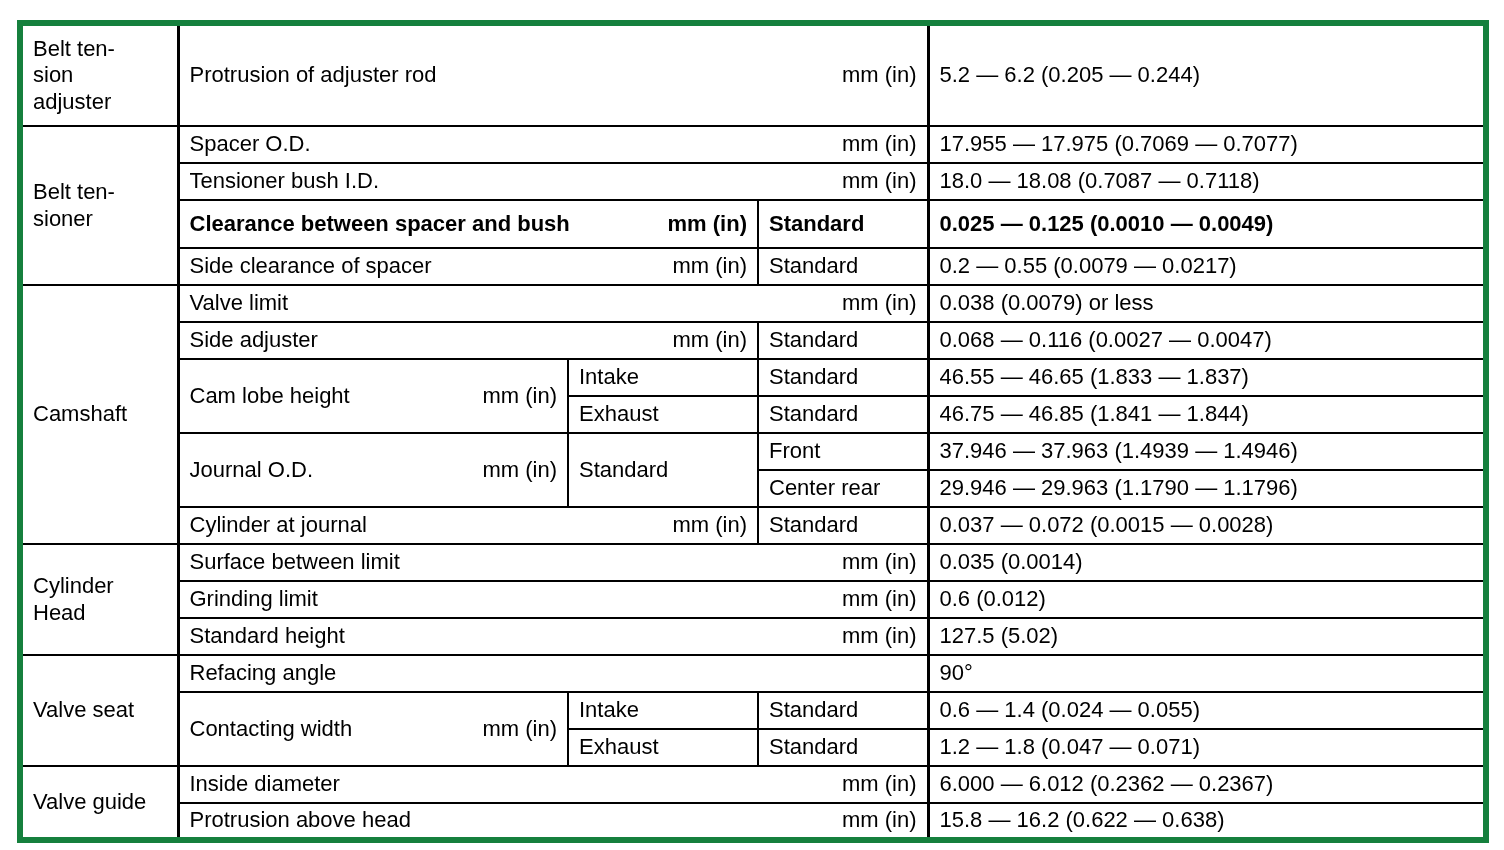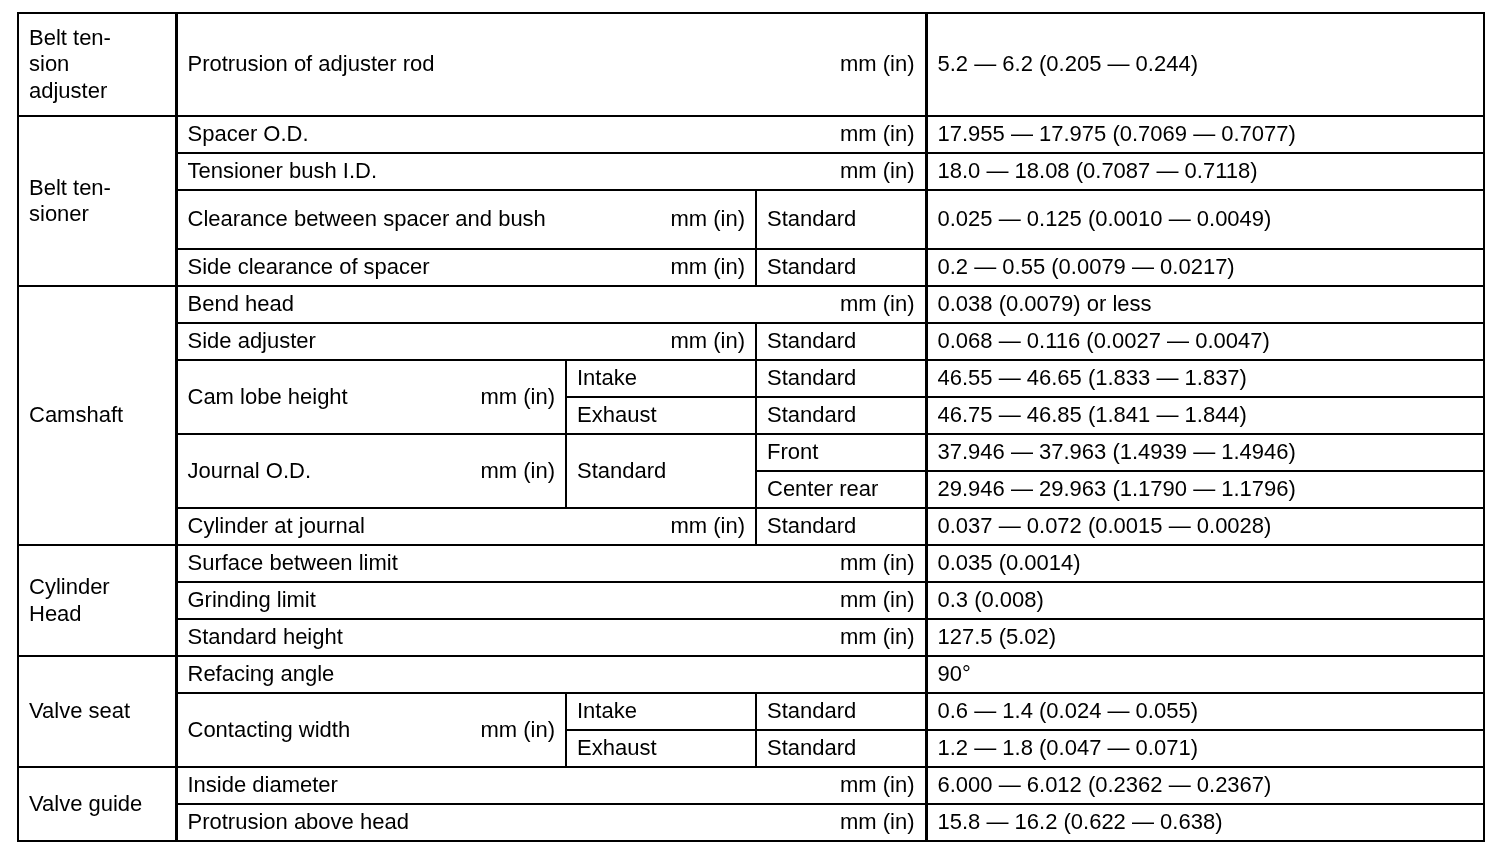--- a/index.html
+++ b/index.html
@@ -6,22 +6,22 @@
   html, body {
     width: 1504px; height: 850px;
     background: #ffffff;
     font-family: "Liberation Sans", sans-serif;
     color: #000;
   }
   table.spec {
     border-collapse: collapse;
     table-layout: fixed;
     width: 1466px;
-    margin: 12px 0 0 17px;
-    border: 1px solid #15803d;
+    margin: 20px 0 0 17px;
+    border: 6px solid #15803d;
   }
   td {
     border: 2px solid #000;
     font-size: 22px;
     line-height: 1.2;
     padding: 3px 10px;
     vertical-align: middle;
     overflow: hidden;
   }
   td.cat {
@@ -33,21 +33,21 @@
   }
   .lu {
     display: flex;
     justify-content: space-between;
     align-items: center;
     gap: 18px;
   }
   .lu .unit { white-space: nowrap; }
   tr { height: 37px; }
   tr.h-tall { height: 103px; }
-  tr.h-mid { height: 59px; }
+  tr.h-mid { height: 48px; font-weight: bold; }
 </style>
 </head>
 <body>
 
 <table class="spec">
   <colgroup>
     <col style="width:158px">
     <col style="width:390px">
     <col style="width:190px">
     <col style="width:170px">
@@ -106,21 +106,21 @@
       </div>
     </td>
     <td>Standard</td>
     <td class="val">0.2 — 0.55 (0.0079 — 0.0217)</td>
   </tr>
 
   <tr>
     <td class="cat" rowspan="7">Camshaft</td>
     <td colspan="3">
       <div class="lu">
-        <span>Bend head</span>
+        <span>Valve limit</span>
         <span class="unit">mm (in)</span>
       </div>
     </td>
     <td class="val">0.038 (0.0079) or less</td>
   </tr>
   <tr>
     <td colspan="2">
       <div class="lu">
         <span>Side adjuster</span>
         <span class="unit">mm (in)</span>
@@ -182,21 +182,21 @@
     </td>
     <td class="val">0.035 (0.0014)</td>
   </tr>
   <tr>
     <td colspan="3">
       <div class="lu">
         <span>Grinding limit</span>
         <span class="unit">mm (in)</span>
       </div>
     </td>
-    <td class="val">0.3 (0.008)</td>
+    <td class="val">0.6 (0.012)</td>
   </tr>
   <tr>
     <td colspan="3">
       <div class="lu">
         <span>Standard height</span>
         <span class="unit">mm (in)</span>
       </div>
     </td>
     <td class="val">127.5 (5.02)</td>
   </tr>

